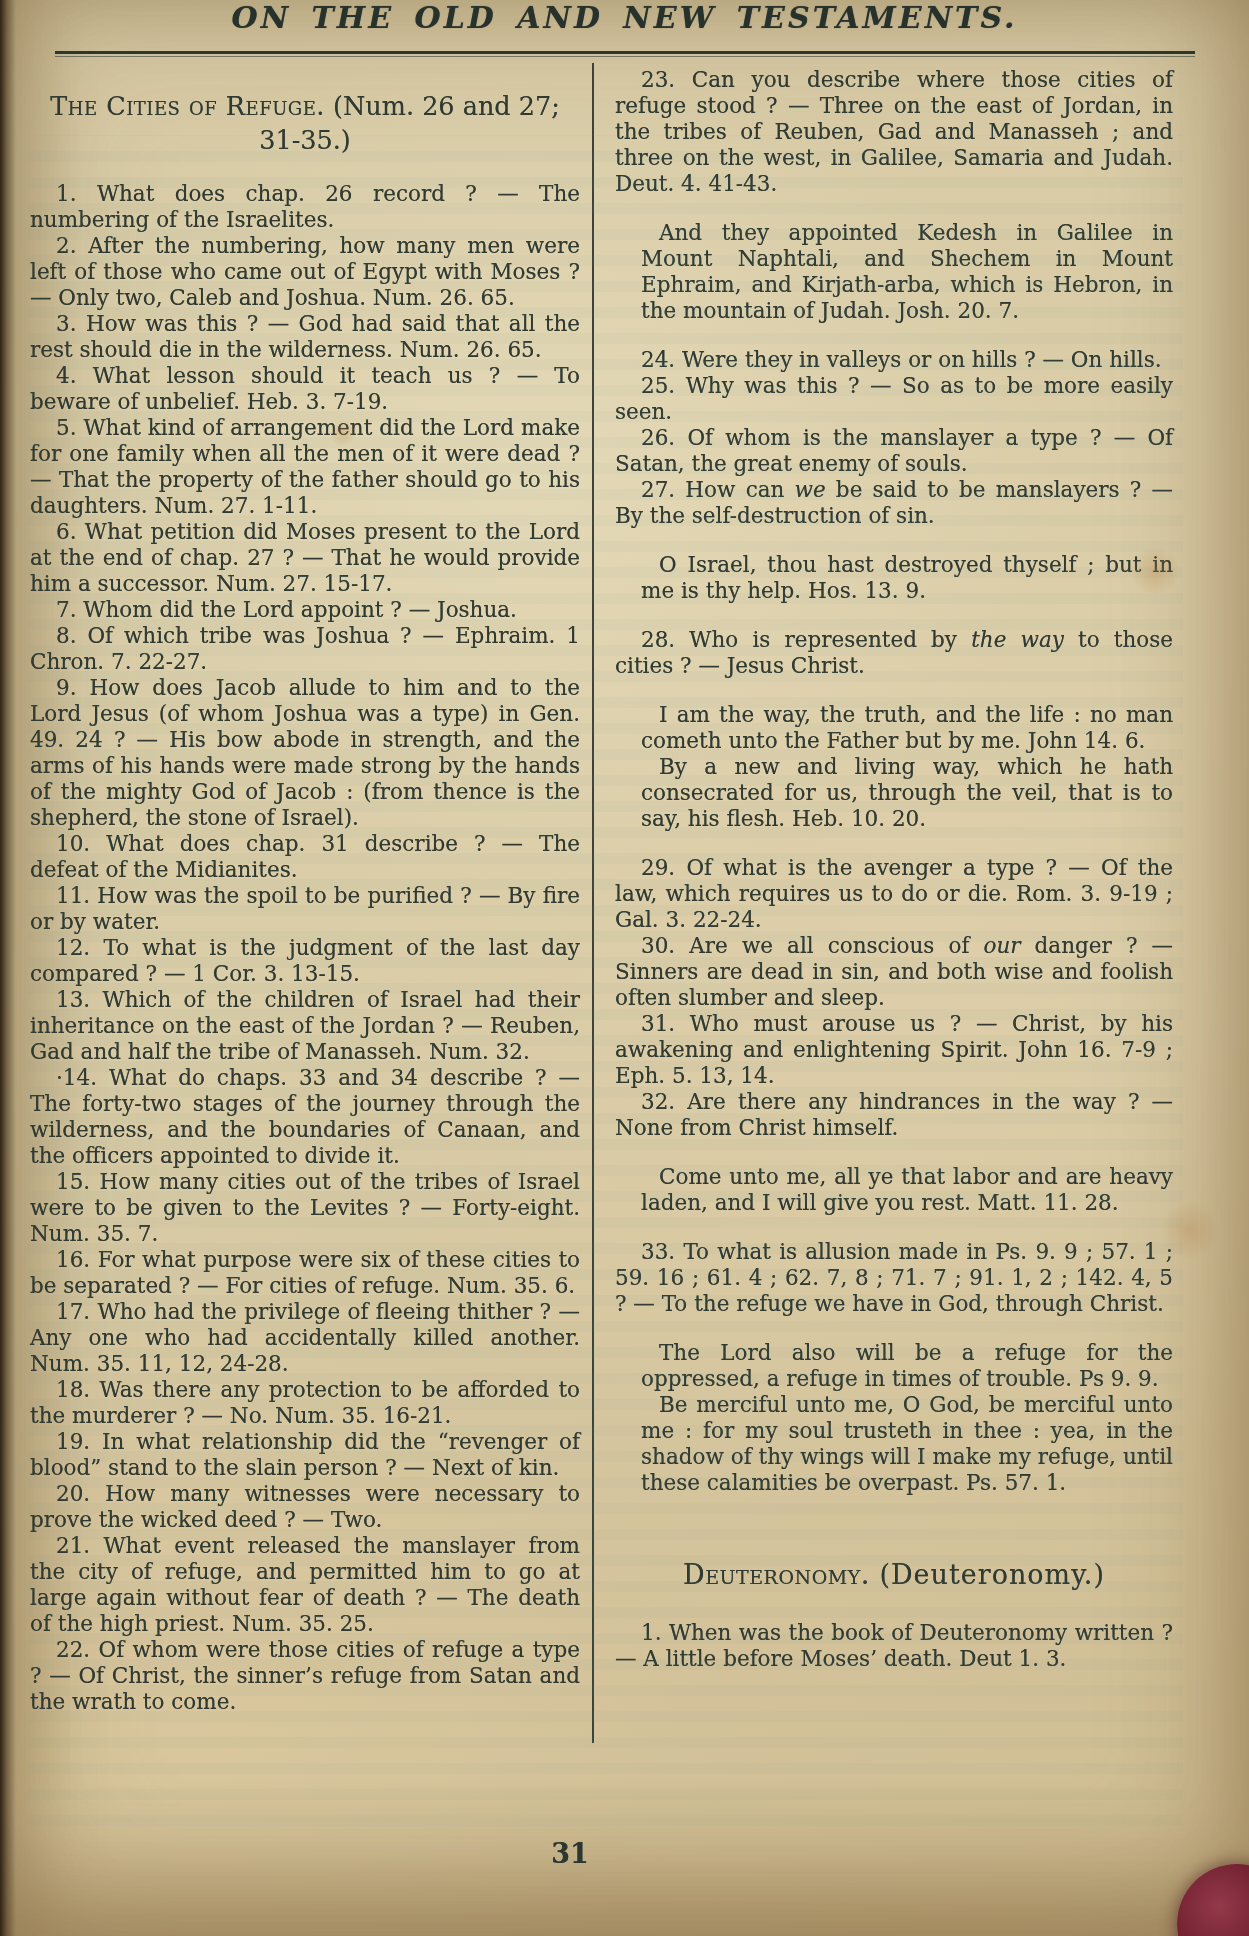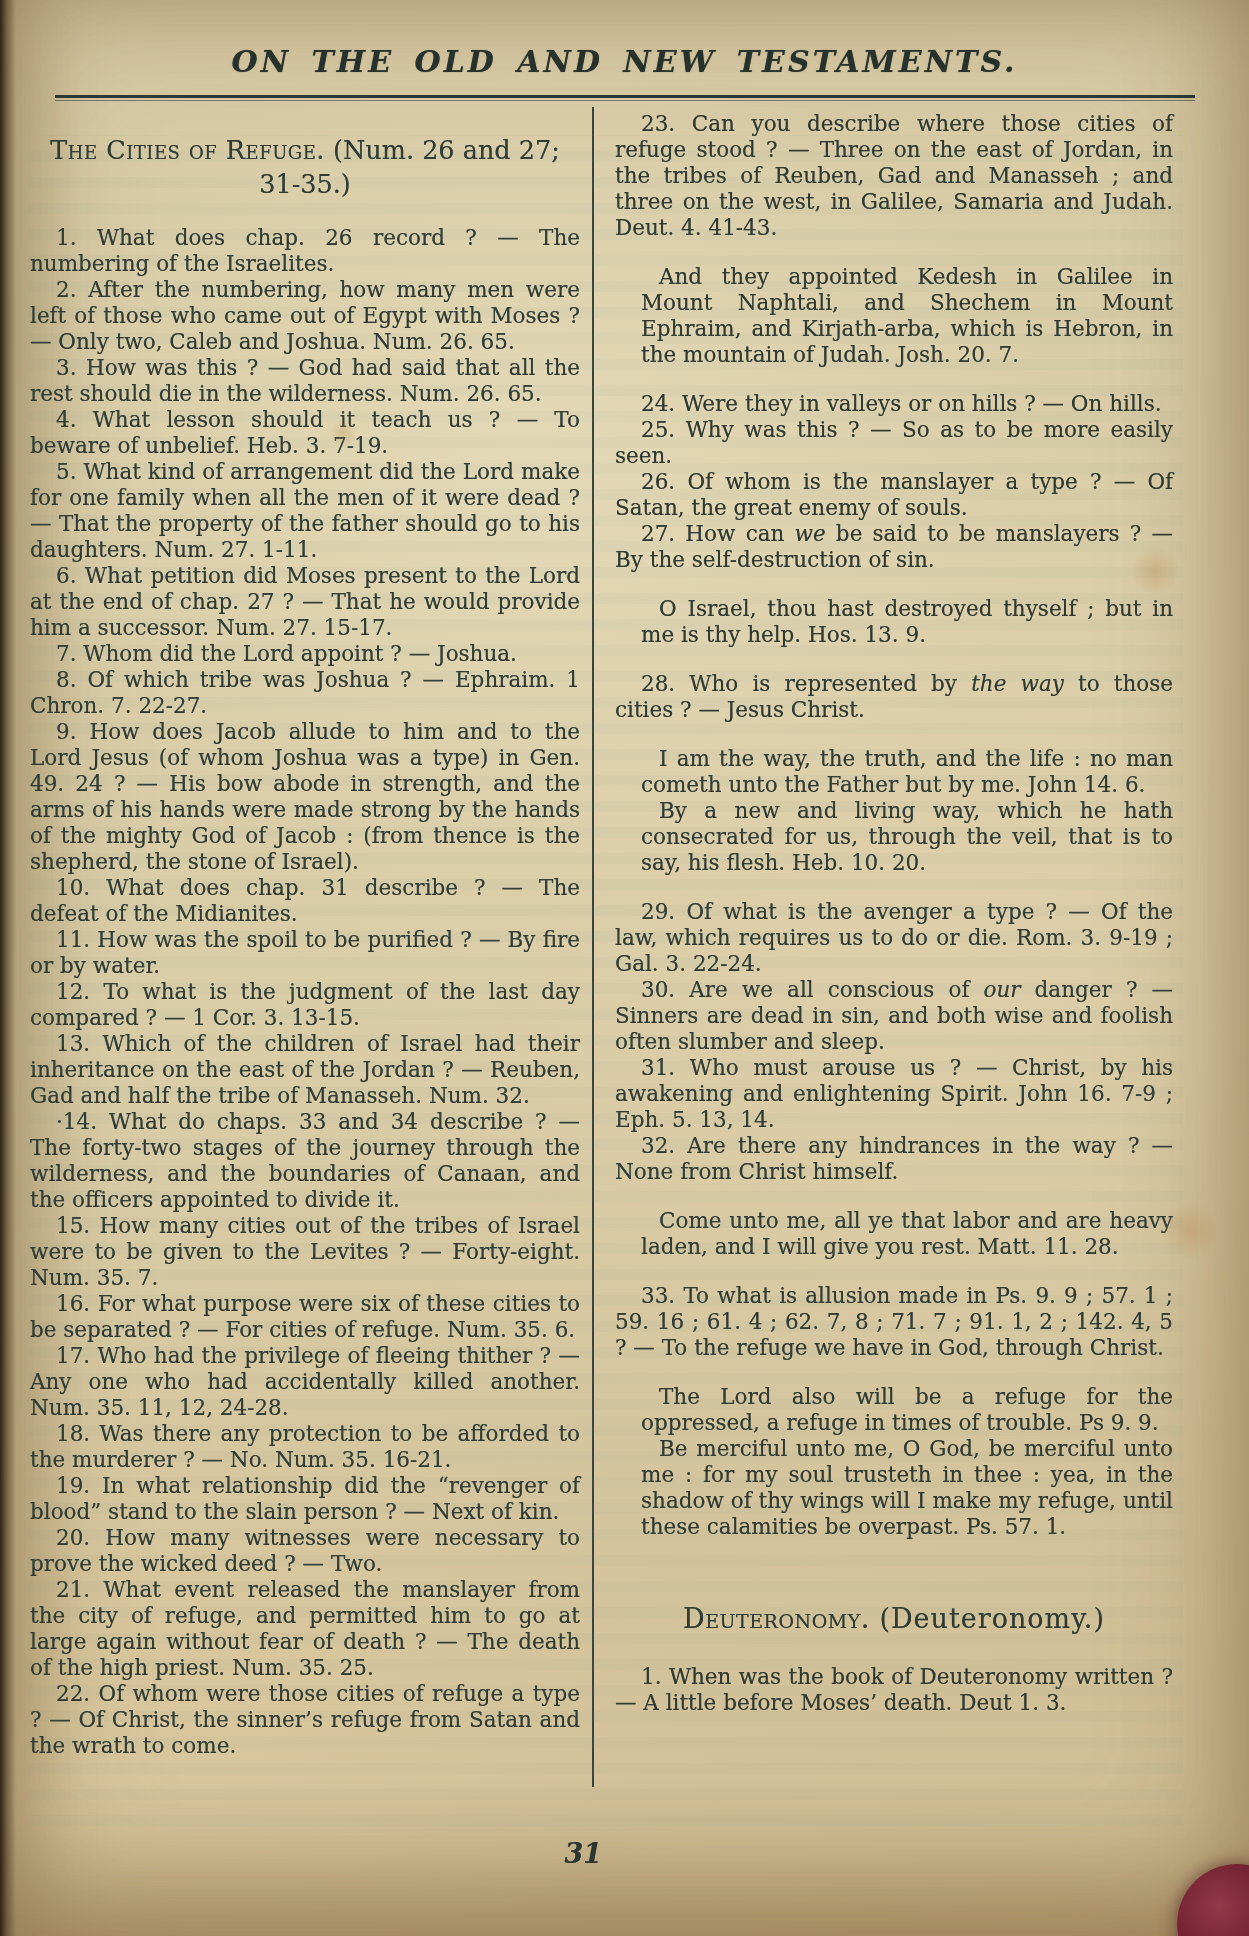--- a/index.html
+++ b/index.html
@@ -43,21 +43,21 @@
     box-shadow:0 0 18px rgba(60,15,25,0.6);
   }
   .stain{position:absolute;border-radius:50%;pointer-events:none;}
   .stain.s1{left:1128px;top:548px;width:54px;height:46px;
     background:radial-gradient(circle,rgba(185,125,60,0.30) 0%,rgba(185,125,60,0) 70%);}
   .stain.s2{left:1160px;top:1200px;width:60px;height:60px;
     background:radial-gradient(circle,rgba(176,118,58,0.26) 0%,rgba(176,118,58,0) 70%);}
   .stain.s3{left:330px;top:420px;width:26px;height:26px;
     background:radial-gradient(circle,rgba(190,130,60,0.30) 0%,rgba(190,130,60,0) 75%);}
 
-  .header{padding-top:44px;border-radius:28px;}
+  .header{border-radius:28px;}
   .header-title{
     text-align:center;
     font-size:30px;
     font-style:italic;
     font-weight:bold;
     letter-spacing:3px;
     word-spacing:7px;
     color:#27322c;
     text-shadow:0 0 1px rgba(39,50,44,0.55);
   }
@@ -87,24 +87,23 @@
     font-size:25.5px;line-height:34px;
     margin:26px 14px 24px 14px;
   }
   .h .sc{font-variant:small-caps;letter-spacing:0.5px;}
   .h.h2{font-size:27px;margin-top:62px;margin-bottom:28px;letter-spacing:1px;}
   .qb{margin:23px 0;padding-left:26px;}
   .qp{text-indent:18px;text-align:justify;}
 
   .pagenum{
     position:absolute;left:538px;top:1838px;width:64px;
-    text-align:right;
+    text-align:center;
     font-size:27px;font-weight:bold;color:#2c3731;
     text-shadow:0 0 0.5px rgba(44,55,49,0.6);
-    font-style:italic;
   }
 </style>
 </head>
 <body>
 
 <div class="page">
   <div class="gutter"></div>
 
   <div class="header">
     <div class="header-title">ON THE OLD AND NEW TESTAMENTS.</div>

